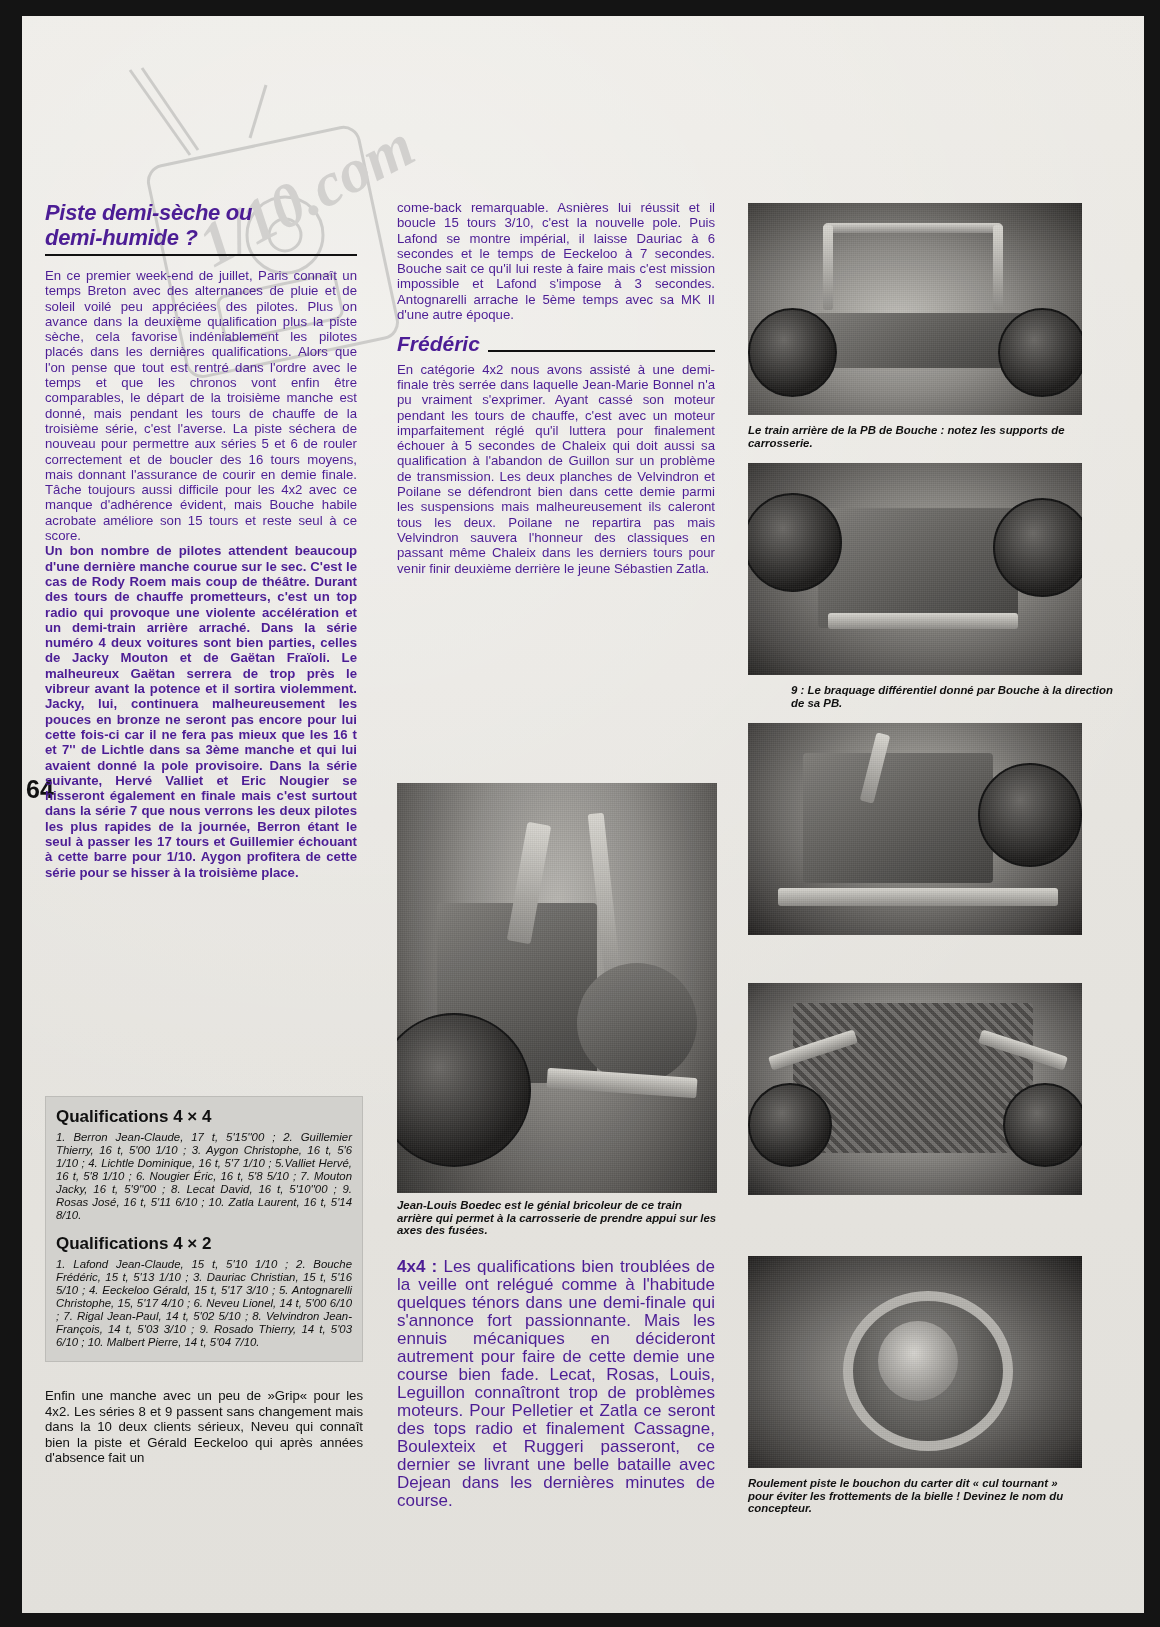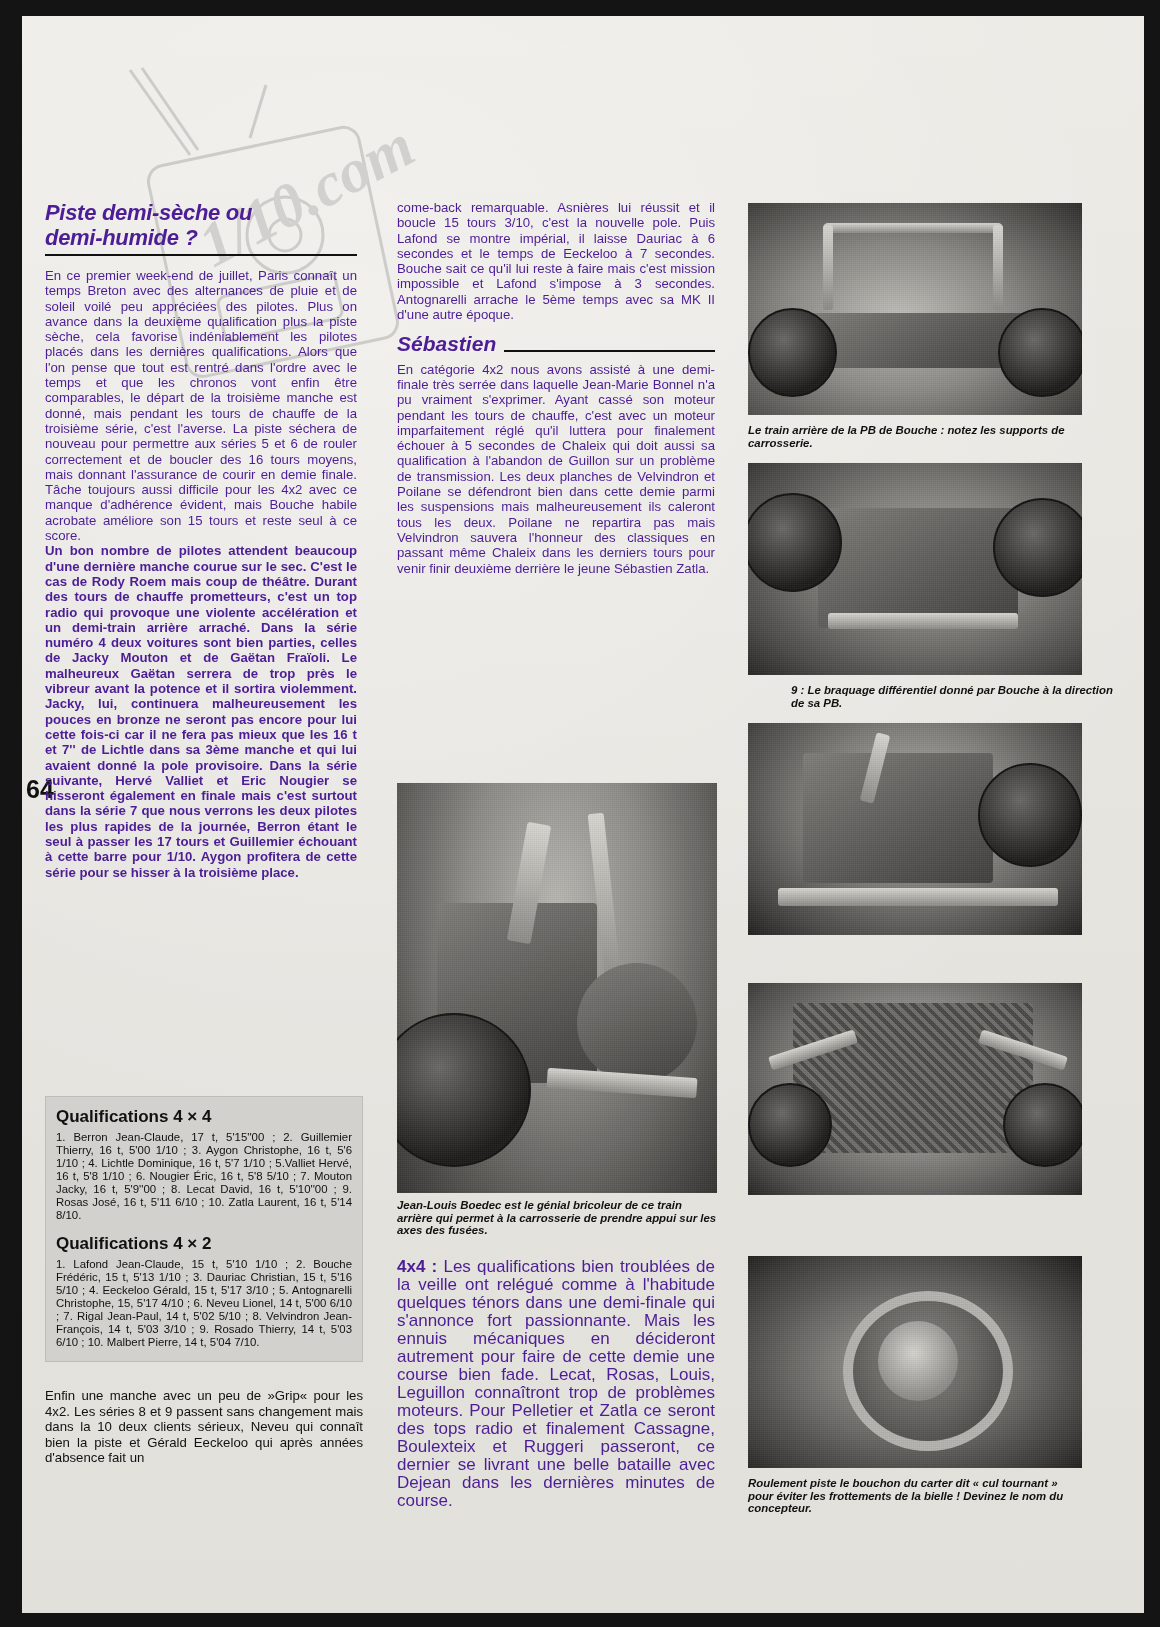--- a/index.html
+++ b/index.html
@@ -131,20 +131,21 @@
   .qual-title {
     font-size: 17px;
     font-weight: bold;
     margin: 2px 0 4px 0;
   }
   .qual-title.second { margin-top: 12px; }
   .qual-body {
     font-size: 11.4px;
     line-height: 13px;
     text-align: justify;
+    font-style: italic;
   }
 
   .tail {
     position: absolute;
     left: 45px;
     top: 1388px;
     width: 318px;
     font-size: 13.2px;
     line-height: 15.6px;
     text-align: justify;
@@ -242,21 +243,21 @@
       <span class="head-inline">Piste demi-sèche ou</span>
       <span class="head-inline">demi-humide ?</span>
     </h2>
     <p class="para">En ce premier week-end de juillet, Paris connaît un temps Breton avec des alternances de pluie et de soleil voilé peu appréciées des pilotes. Plus on avance dans la deuxième qualification plus la piste sèche, cela favorise indéniablement les pilotes placés dans les dernières qualifications. Alors que l'on pense que tout est rentré dans l'ordre avec le temps et que les chronos vont enfin être comparables, le départ de la troisième manche est donné, mais pendant les tours de chauffe de la troisième série, c'est l'averse. La piste séchera de nouveau pour permettre aux séries 5 et 6 de rouler correctement et de boucler des 16 tours moyens, mais donnant l'assurance de courir en demie finale. Tâche toujours aussi difficile pour les 4x2 avec ce manque d'adhérence évident, mais Bouche habile acrobate améliore son 15 tours et reste seul à ce score.</p>
     <p class="para">Un bon nombre de pilotes attendent beaucoup d'une dernière manche courue sur le sec. C'est le cas de Rody Roem mais coup de théâtre. Durant des tours de chauffe prometteurs, c'est un top radio qui provoque une violente accélération et un demi-train arrière arraché. Dans la série numéro 4 deux voitures sont bien parties, celles de Jacky Mouton et de Gaëtan Fraïoli. Le malheureux Gaëtan serrera de trop près le vibreur avant la potence et il sortira violemment. Jacky, lui, continuera malheureusement les pouces en bronze ne seront pas encore pour lui cette fois-ci car il ne fera pas mieux que les 16 t et 7'' de Lichtle dans sa 3ème manche et qui lui avaient donné la pole provisoire. Dans la série suivante, Hervé Valliet et Eric Nougier se hisseront également en finale mais c'est surtout dans la série 7 que nous verrons les deux pilotes les plus rapides de la journée, Berron étant le seul à passer les 17 tours et Guillemier échouant à cette barre pour 1/10. Aygon profitera de cette série pour se hisser à la troisième place.</p>
   </div>
 
   <div class="col col2">
     <p class="para">come-back remarquable. Asnières lui réussit et il boucle 15 tours 3/10, c'est la nouvelle pole. Puis Lafond se montre impérial, il laisse Dauriac à 6 secondes et le temps de Eeckeloo à 7 secondes. Bouche sait ce qu'il lui reste à faire mais c'est mission impossible et Lafond s'impose à 3 secondes. Antognarelli arrache le 5ème temps avec sa MK II d'une autre époque.</p>
     <div class="subhead-wrap">
-      <h3>Sébastien</h3>
+      <h3>Frédéric</h3>
       <div class="subhead-rule"></div>
     </div>
     <p class="para">En catégorie 4x2 nous avons assisté à une demi-finale très serrée dans laquelle Jean-Marie Bonnel n'a pu vraiment s'exprimer. Ayant cassé son moteur pendant les tours de chauffe, c'est avec un moteur imparfaitement réglé qu'il luttera pour finalement échouer à 5 secondes de Chaleix qui doit aussi sa qualification à l'abandon de Guillon sur un problème de transmission. Les deux planches de Velvindron et Poilane se défendront bien dans cette demie parmi les suspensions mais malheureusement ils caleront tous les deux. Poilane ne repartira pas mais Velvindron sauvera l'honneur des classiques en passant même Chaleix dans les derniers tours pour venir finir deuxième derrière le jeune Sébastien Zatla.</p>
   </div>
 
   <div class="qual-box">
     <div class="qual-title">Qualifications 4 × 4</div>
     <div class="qual-body">1. Berron Jean-Claude, 17 t, 5'15''00 ; 2. Guillemier Thierry, 16 t, 5'00 1/10 ; 3. Aygon Christophe, 16 t, 5'6 1/10 ; 4. Lichtle Dominique, 16 t, 5'7 1/10 ; 5.Valliet Hervé, 16 t, 5'8 1/10 ; 6. Nougier Éric, 16 t, 5'8 5/10 ; 7. Mouton Jacky, 16 t, 5'9''00 ; 8. Lecat David, 16 t, 5'10''00 ; 9. Rosas José, 16 t, 5'11 6/10 ; 10. Zatla Laurent, 16 t, 5'14 8/10.</div>
     <div class="qual-title second">Qualifications 4 × 2</div>
     <div class="qual-body">1. Lafond Jean-Claude, 15 t, 5'10 1/10 ; 2. Bouche Frédéric, 15 t, 5'13 1/10 ; 3. Dauriac Christian, 15 t, 5'16 5/10 ; 4. Eeckeloo Gérald, 15 t, 5'17 3/10 ; 5. Antognarelli Christophe, 15, 5'17 4/10 ; 6. Neveu Lionel, 14 t, 5'00 6/10 ; 7. Rigal Jean-Paul, 14 t, 5'02 5/10 ; 8. Velvindron Jean-François, 14 t, 5'03 3/10 ; 9. Rosado Thierry, 14 t, 5'03 6/10 ; 10. Malbert Pierre, 14 t, 5'04 7/10.</div>

